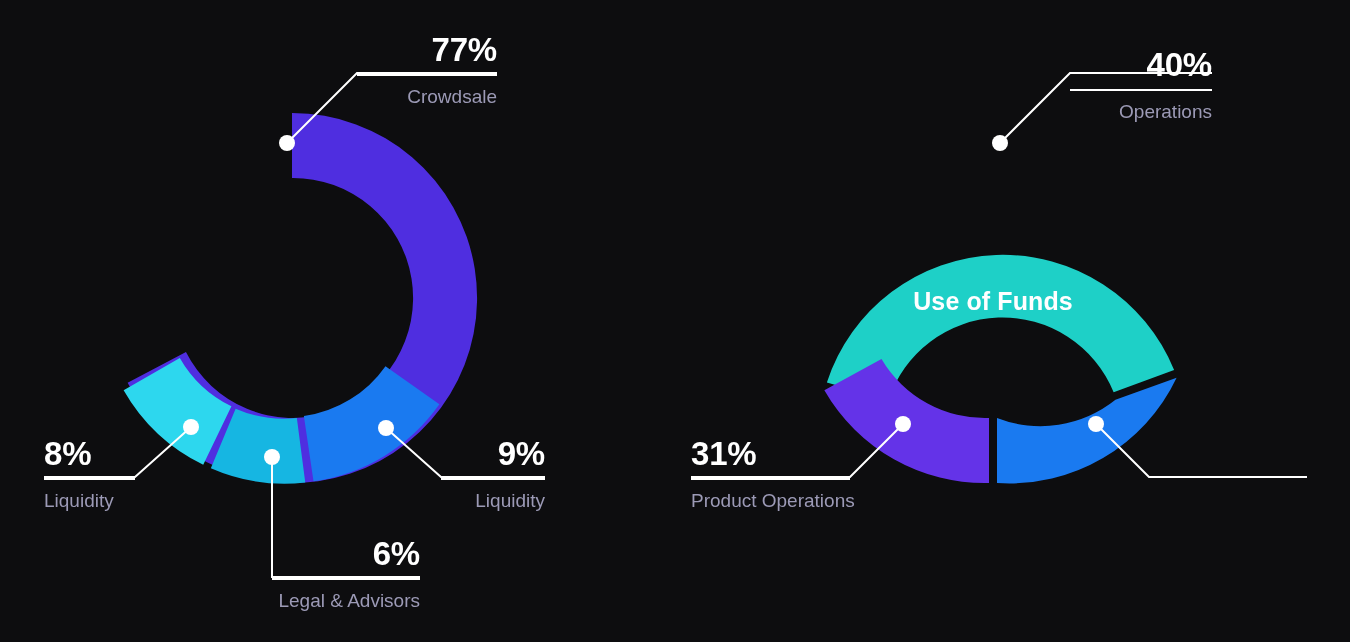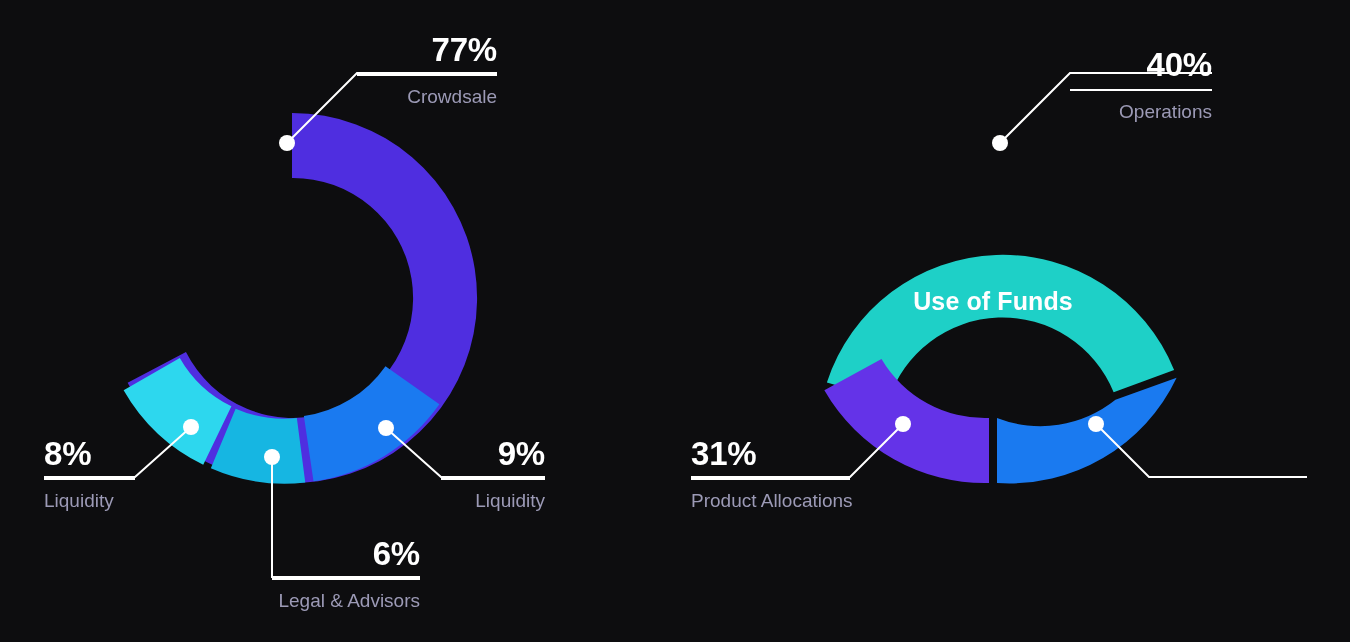--- a/index.html
+++ b/index.html
@@ -193,18 +193,18 @@
 
     <div class="callout align-right" style="left:395px; top:48px; width:142px;">
       <div class="pct">40%</div>
       <div class="rule"></div>
       <div class="lbl">Operations</div>
     </div>
 
     <div class="callout align-left" style="left:16px; top:437px; width:159px;">
       <div class="pct">31%</div>
       <div class="rule"></div>
-      <div class="lbl">Product Allocations</div>
+      <div class="lbl">Product Operations</div>
     </div>
 
   </div>
 
 </div>
 
 </body></html>

